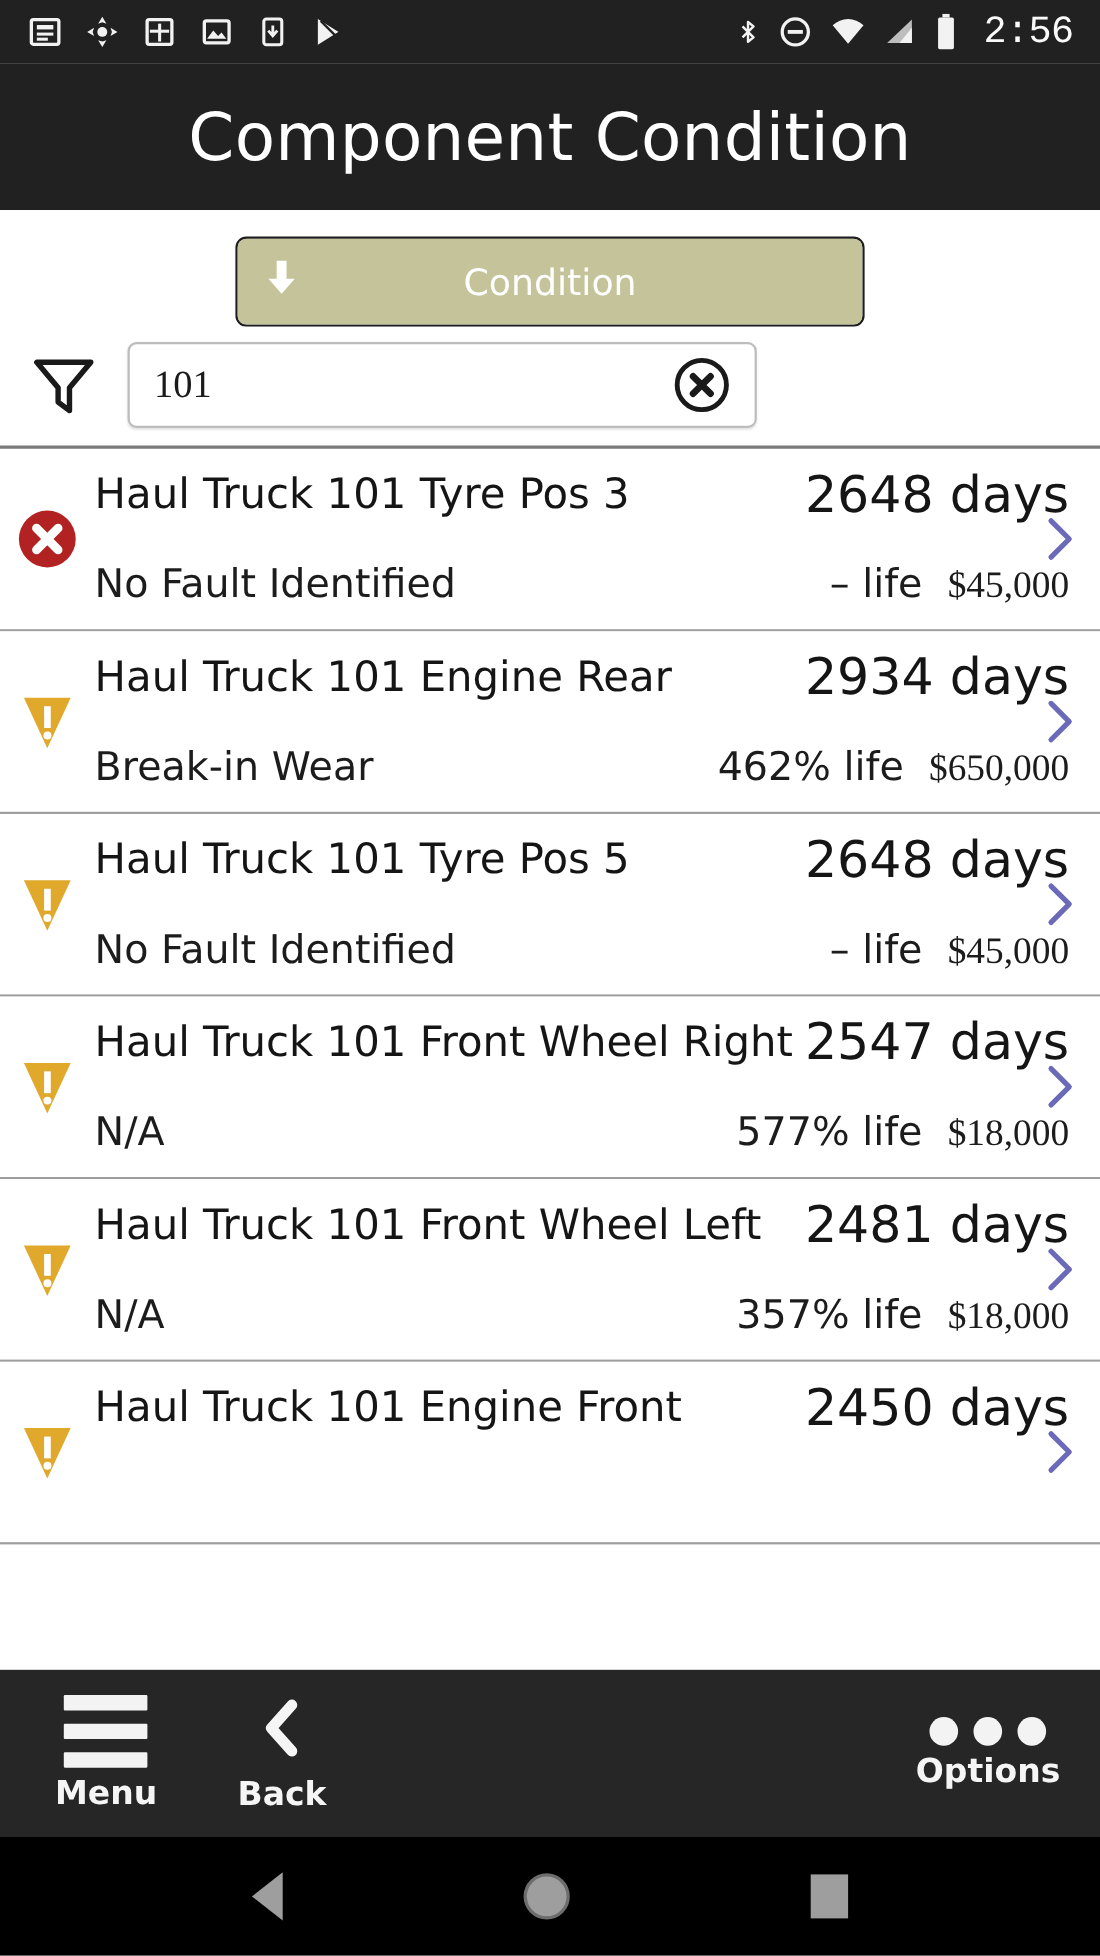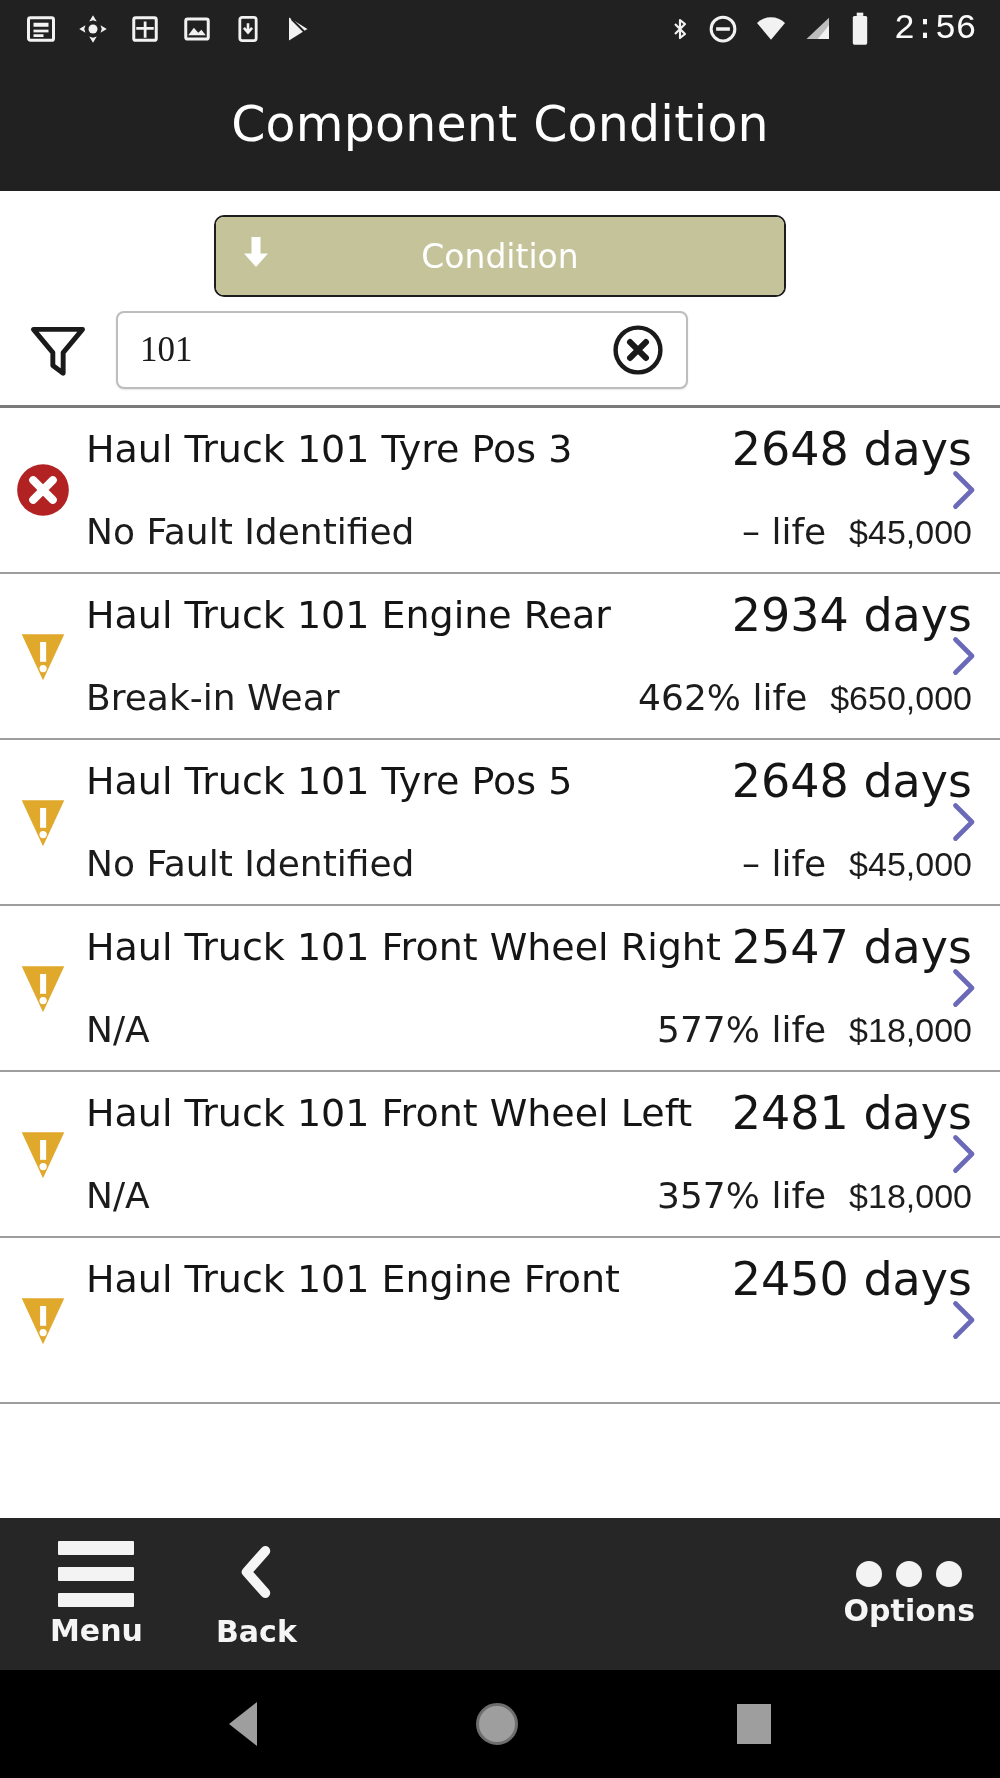--- a/index.html
+++ b/index.html
@@ -36,21 +36,21 @@
 
   
   .titlebar {
     height: 133px;
     background: #212121;
     display: flex; align-items: center; justify-content: center;
     flex: 0 0 auto;
   }
   .titlebar h1 {
     color: #ffffff;
-    font-size: 49px;
+    font-size: 60px;
     font-weight: 400;
     font-family: "DejaVu Sans", sans-serif;
     letter-spacing: 0.2px;
   }
 
   
   .tabs-wrap {
     flex: 0 0 auto;
     padding: 24px 0 0 0;
     background: #ffffff;
@@ -165,21 +165,21 @@
     white-space: nowrap;
   }
   .life-txt {
     margin-left: auto;
     font-size: 36px;
     color: #1c1c1c;
     font-family: "DejaVu Sans", sans-serif;
     white-space: nowrap;
     padding-right: 16px;
   }
-  .life-txt .mono { font-family: Liberation Sans, sans-serif; font-size: 34px; }
+  .life-txt .mono { font-family: Liberation Serif, serif; font-size: 34px; }
   .chev {
     width: 62px; flex: 0 0 62px;
     display: flex; align-items: center; justify-content: center;
     position: absolute; right: 8px; top: 0; bottom: 0;
   }
 
   
   .toolbar {
     flex: 0 0 auto;
     height: 152px;
@@ -194,21 +194,21 @@
     cursor: pointer;
   }
   .tbtn .lbl {
     color: #f5f5f5;
     font-size: 30px;
     font-family: "DejaVu Sans", sans-serif;
     font-weight: 700;
   }
   .tb-menu { position: absolute; left: 50px; }
   .tb-back { position: absolute; left: 216px; }
-  .tb-opts { position: absolute; right: 25px; }
+  .tb-opts { position: absolute; right: 36px; }
   .burger span {
     display: block;
     width: 76px; height: 14px;
     background: #f3f3f3;
     margin-bottom: 12px;
     border-radius: 1px;
   }
   .burger span:last-child { margin-bottom: 0; }
   .dots { display: flex; gap: 14px; align-items: center; }
   .dots i { width: 26px; height: 26px; background: #f3f3f3; border-radius: 50%; display: block; }

